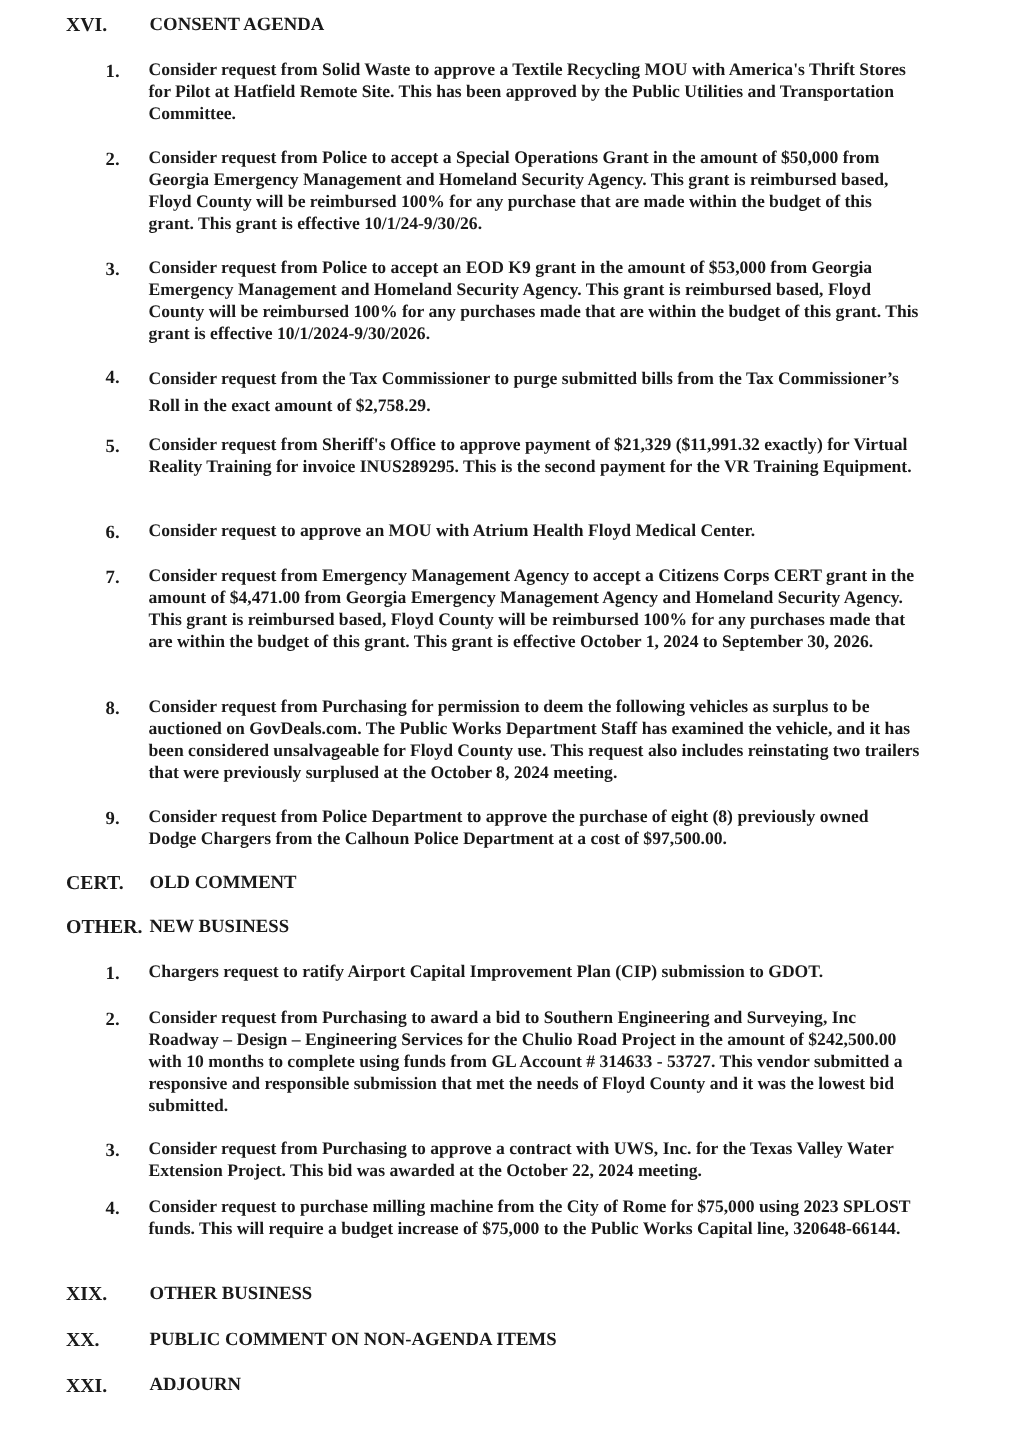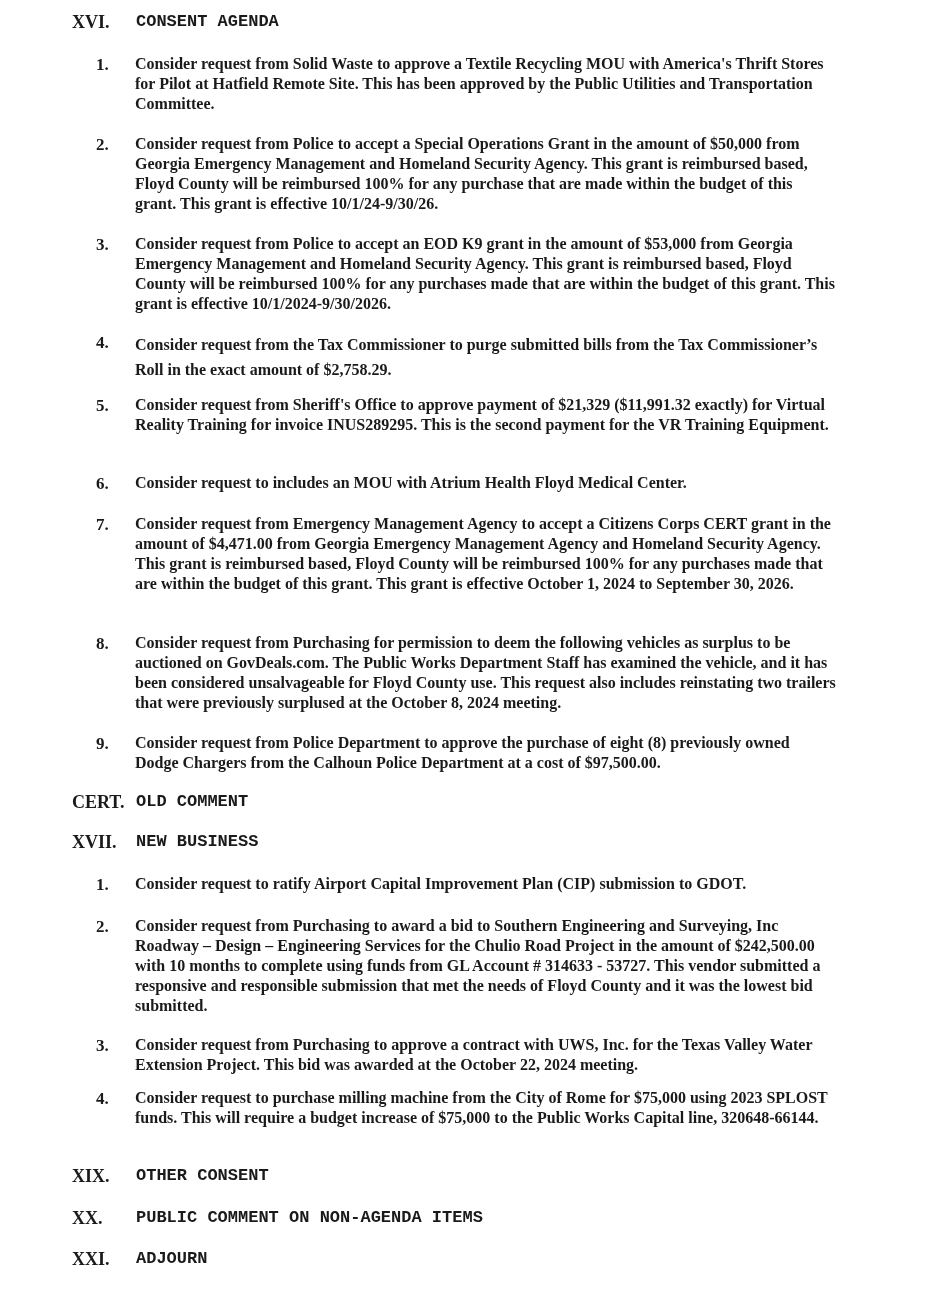--- a/index.html
+++ b/index.html
@@ -2,22 +2,22 @@
 <html><head>
 <meta charset="utf-8">
 <style>
   html, body { margin: 0; padding: 0; background: #ffffff; }
   body {
     width: 925px; height: 1312px; position: relative; overflow: hidden;
     font-family: "Liberation Serif", "DejaVu Serif", serif;
     color: #1a1a1a;
   }
   .sec { position: absolute; left: 56px; font-weight: bold; font-size: 17px; line-height: 20px; }
-  .sec .num { position: absolute; left: 16px; top: 0; font-size: 18px; }
-  .sec .title { position: absolute; left: 80px; top: 0; white-space: nowrap; font-family: Liberation Mono, monospace; }
+  .sec .num { position: absolute; left: 4px; top: 0; font-size: 18px; }
+  .sec .title { position: absolute; left: 80px; top: 0; white-space: nowrap; }
   .item { position: absolute; left: 96px; width: 740px; font-size: 16px; line-height: 20px; }
   .item .inum { position: absolute; left: 0; top: 1px; font-weight: bold; font-size: 17px; }
   .item .itext { margin-left: 39px; display: block; font-weight: bold; }
   .item.tall .itext { line-height: 25px; }
 </style>
 </head>
 <body>
 
 <div class="sec" style="top:12px;">
   <span class="num">XVI.</span>
@@ -39,65 +39,65 @@
 <div class="item tall" style="top:332px;">
   <span class="inum">4.</span>
   <span class="itext">Consider request from the Tax Commissioner to purge submitted bills from the Tax Commissioner’s Roll in the exact amount of $2,758.29.</span>
 </div>
 <div class="item" style="top:395px;">
   <span class="inum">5.</span>
   <span class="itext">Consider request from Sheriff's Office to approve payment of $21,329 ($11,991.32 exactly) for Virtual Reality Training for invoice INUS289295.  This is the second payment for the VR Training Equipment.</span>
 </div>
 <div class="item" style="top:473px;">
   <span class="inum">6.</span>
-  <span class="itext">Consider request to includes an MOU with Atrium Health Floyd Medical Center.</span>
+  <span class="itext">Consider request to approve an MOU with Atrium Health Floyd Medical Center.</span>
 </div>
 <div class="item" style="top:514px;">
   <span class="inum">7.</span>
   <span class="itext">Consider request from Emergency Management Agency to accept a Citizens Corps CERT grant in the amount of $4,471.00 from Georgia Emergency Management Agency and Homeland Security Agency. This grant is reimbursed based, Floyd County will be reimbursed 100% for any purchases made that are within the budget of this grant. This grant is effective October 1, 2024 to September 30, 2026.</span>
 </div>
 <div class="item" style="top:633px;">
   <span class="inum">8.</span>
   <span class="itext">Consider request from Purchasing for permission to deem the following vehicles as surplus to be auctioned on GovDeals.com. The Public Works Department Staff has examined the vehicle, and it has been considered unsalvageable for Floyd County use. This request also includes reinstating two trailers that were previously surplused at the October 8, 2024 meeting.</span>
 </div>
 <div class="item" style="top:733px;">
   <span class="inum">9.</span>
   <span class="itext">Consider request from Police Department to approve the purchase of eight (8) previously owned Dodge Chargers from the Calhoun Police Department at a cost of $97,500.00.</span>
 </div>
 
 <div class="sec" style="top:792px;">
   <span class="num">CERT.</span>
   <span class="title">OLD COMMENT</span>
 </div>
 
 <div class="sec" style="top:832px;">
-  <span class="num">XVII.</span>
+  <span class="num">OTHER.</span>
   <span class="title">NEW BUSINESS</span>
 </div>
 
 <div class="item" style="top:874px;">
   <span class="inum">1.</span>
-  <span class="itext">Consider request to ratify Airport Capital Improvement Plan (CIP) submission to GDOT.</span>
+  <span class="itext">Chargers request to ratify Airport Capital Improvement Plan (CIP) submission to GDOT.</span>
 </div>
 <div class="item" style="top:916px;">
   <span class="inum">2.</span>
   <span class="itext">Consider request from Purchasing to award a bid to Southern Engineering and Surveying, Inc Roadway – Design – Engineering Services for the Chulio Road Project in the amount of $242,500.00 with 10 months to complete using funds from GL Account # 314633 - 53727. This vendor submitted a responsive and responsible submission that met the needs of Floyd County and it was the lowest bid submitted.</span>
 </div>
 <div class="item" style="top:1035px;">
   <span class="inum">3.</span>
   <span class="itext">Consider request from Purchasing to approve a contract with UWS, Inc. for the Texas Valley Water Extension Project. This bid was awarded at the October 22, 2024 meeting.</span>
 </div>
 <div class="item" style="top:1088px;">
   <span class="inum">4.</span>
   <span class="itext">Consider request to purchase milling machine from the City of Rome for $75,000 using 2023 SPLOST funds. This will require a budget increase of $75,000 to the Public Works Capital line, 320648-66144.</span>
 </div>
 
 <div class="sec" style="top:1166px;">
   <span class="num">XIX.</span>
-  <span class="title">OTHER CONSENT</span>
+  <span class="title">OTHER BUSINESS</span>
 </div>
 
 <div class="sec" style="top:1208px;">
   <span class="num">XX.</span>
   <span class="title">PUBLIC COMMENT ON NON-AGENDA ITEMS</span>
 </div>
 
 <div class="sec" style="top:1249px;">
   <span class="num">XXI.</span>
   <span class="title">ADJOURN</span>

